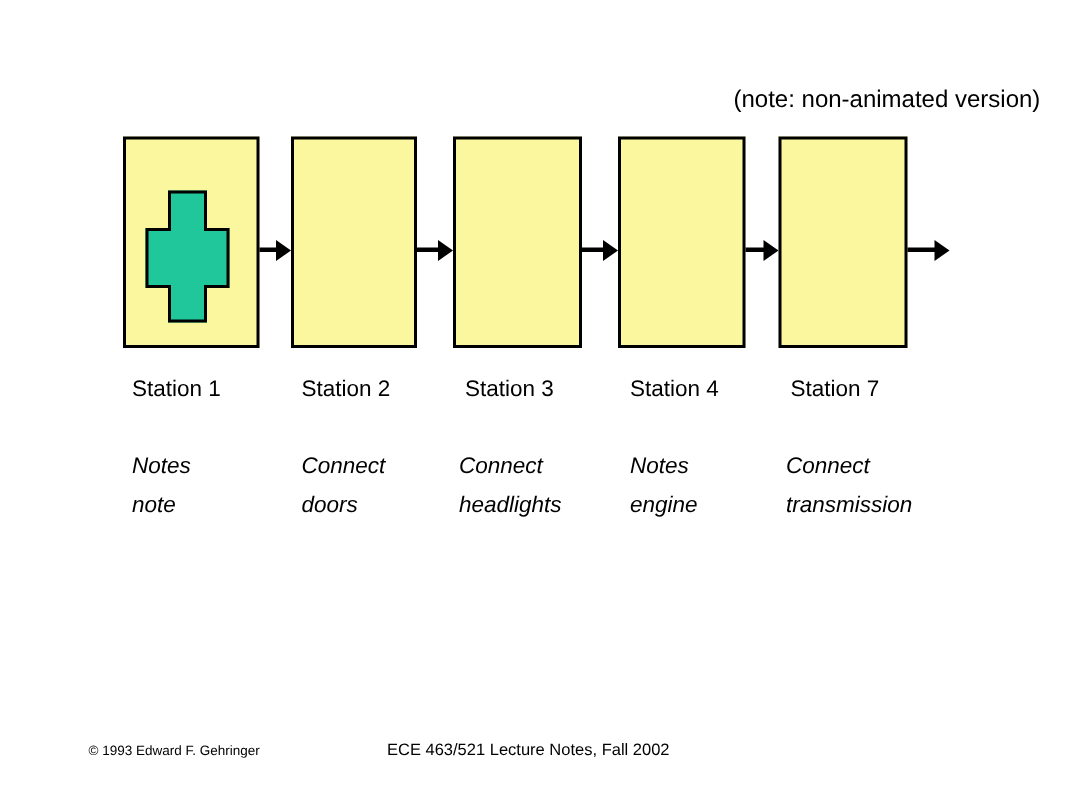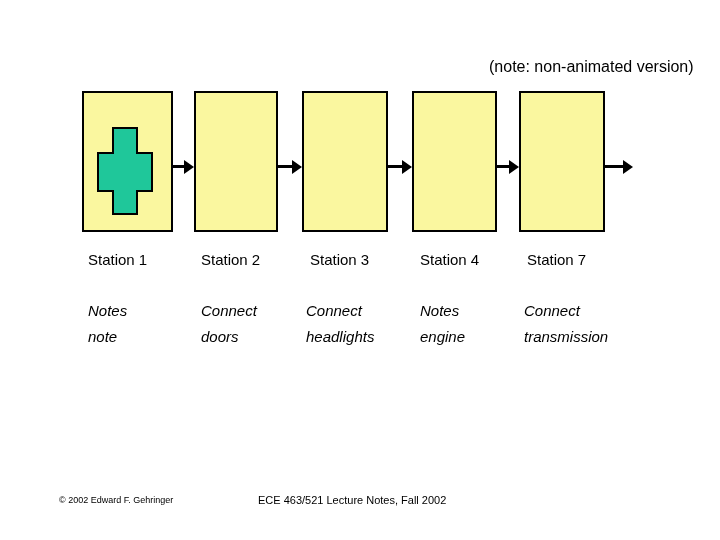--- a/index.html
+++ b/index.html
@@ -238,15 +238,15 @@
       <div>engine</div>
     </div>
   <div class="station-task" id="station-task-5" style="left: 524px;">
       <div>Connect</div>
       <div>transmission</div>
     </div>
 
 </div>
 
 <div id="footer">
-  <div id="footer-copyright">© 2002 Edward F. Gehringer</div>
+  <div id="footer-copyright">© 1993 Edward F. Gehringer</div>
   <div id="footer-course">ECE 463/521 Lecture Notes, Fall 2002</div>
 </div>
 
 </body></html>

